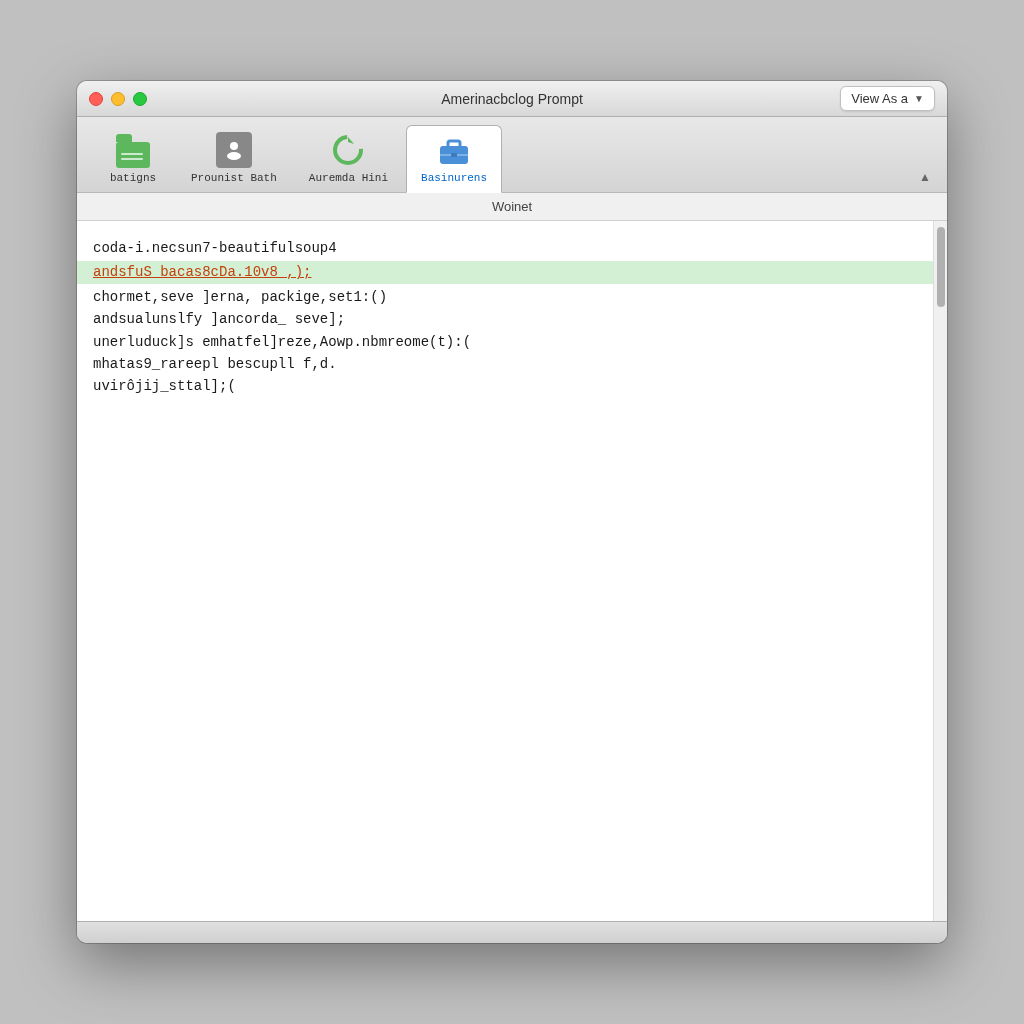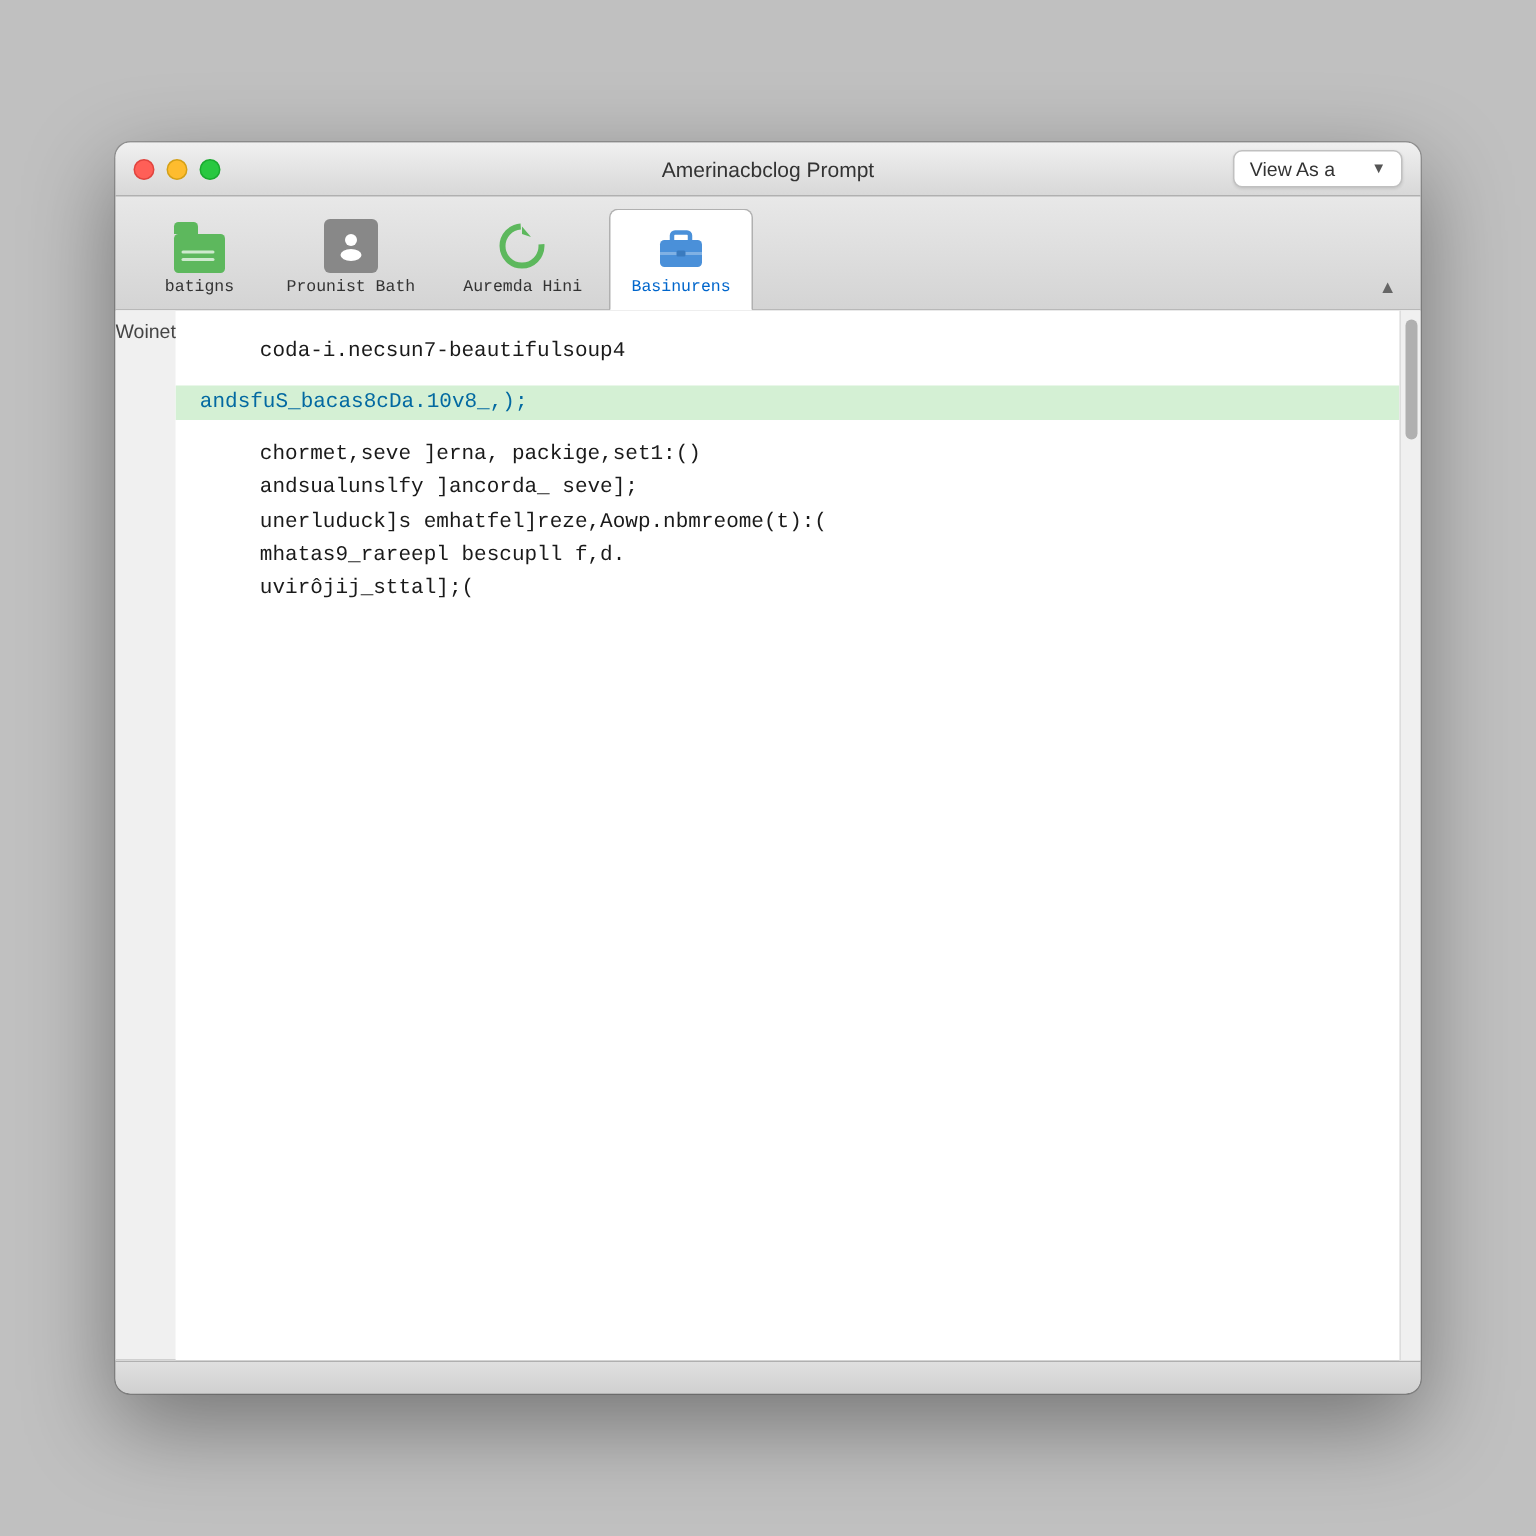--- a/index.html
+++ b/index.html
@@ -77,21 +77,21 @@
       position: absolute;
       right: 12px;
       background: white;
       border: 1px solid #c0c0c0;
       border-radius: 6px;
       padding: 4px 10px;
       font-size: 13px;
       color: #333;
       display: flex;
       align-items: center;
-      gap: 24px;
+      gap: 6px;
       cursor: pointer;
       box-shadow: 0 1px 2px rgba(0,0,0,0.1);
     }
 
     .view-button-arrow {
       font-size: 10px;
       color: #555;
     }
 
     .toolbar {
@@ -205,21 +205,21 @@
       margin-bottom: 8px;
       font-size: 12px;
       color: #666;
     }
 
     
     .content-area {
       background: white;
       margin: 0;
       display: flex;
-      flex-direction: row;
+      flex-direction: column;
     }
 
     .content-header {
       background: #f0f0f0;
       border-bottom: 1px solid #d0d0d0;
       padding: 6px 0;
       text-align: center;
       font-size: 13px;
       color: #444;
     }
@@ -237,29 +237,29 @@
       font-size: 14px;
       line-height: 1.6;
       color: #1a1a1a;
       overflow-y: auto;
       min-height: 700px;
     }
 
     .code-line {
       display: block;
       white-space: pre;
-      margin-left: 40px;
     }
 
     .code-line.highlighted {
       background: #d4f0d4;
-      color: #0369a1;
+      color: #c2410c;
       display: block;
-      margin: 12px -16px;
+      margin: 2px -16px;
       padding: 0 16px;
+      text-decoration: underline;
     }
 
     .scrollbar {
       width: 14px;
       background: #f0f0f0;
       border-left: 1px solid #ddd;
       display: flex;
       flex-direction: column;
       align-items: center;
       padding: 2px 0;

